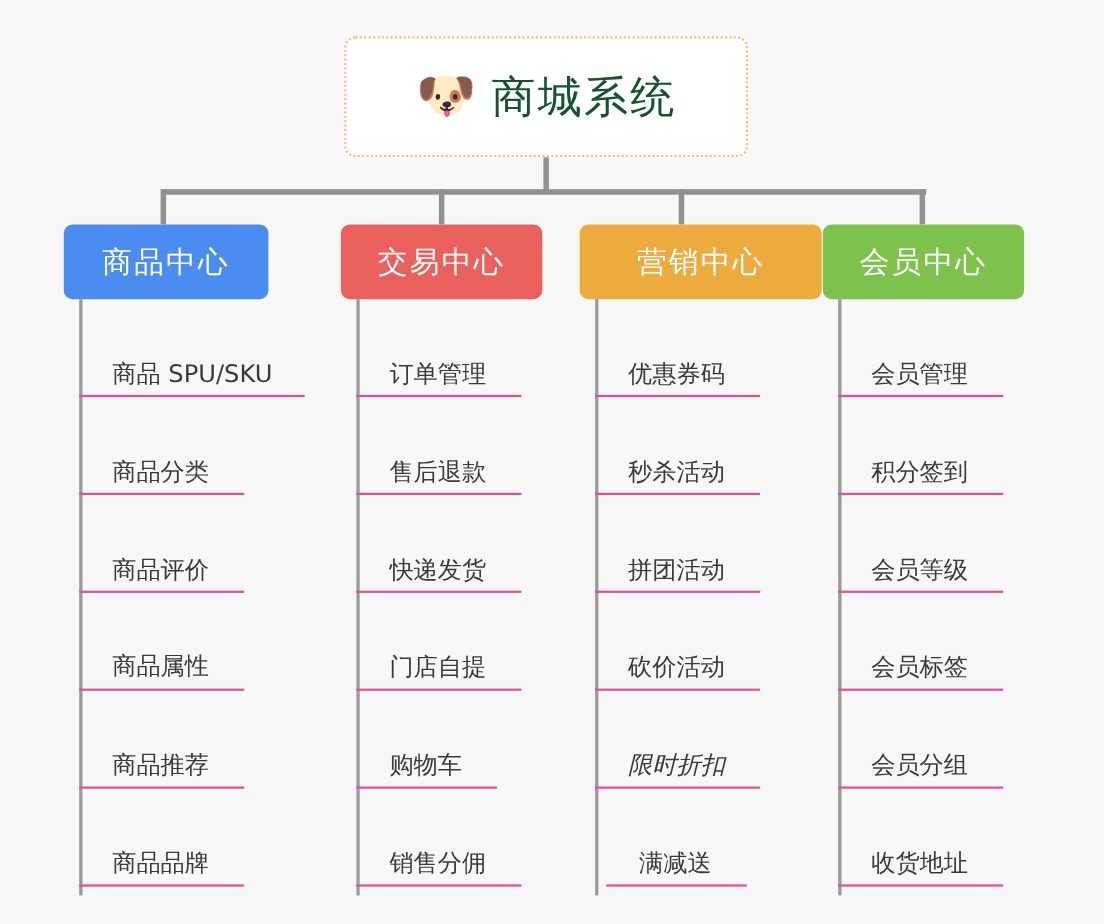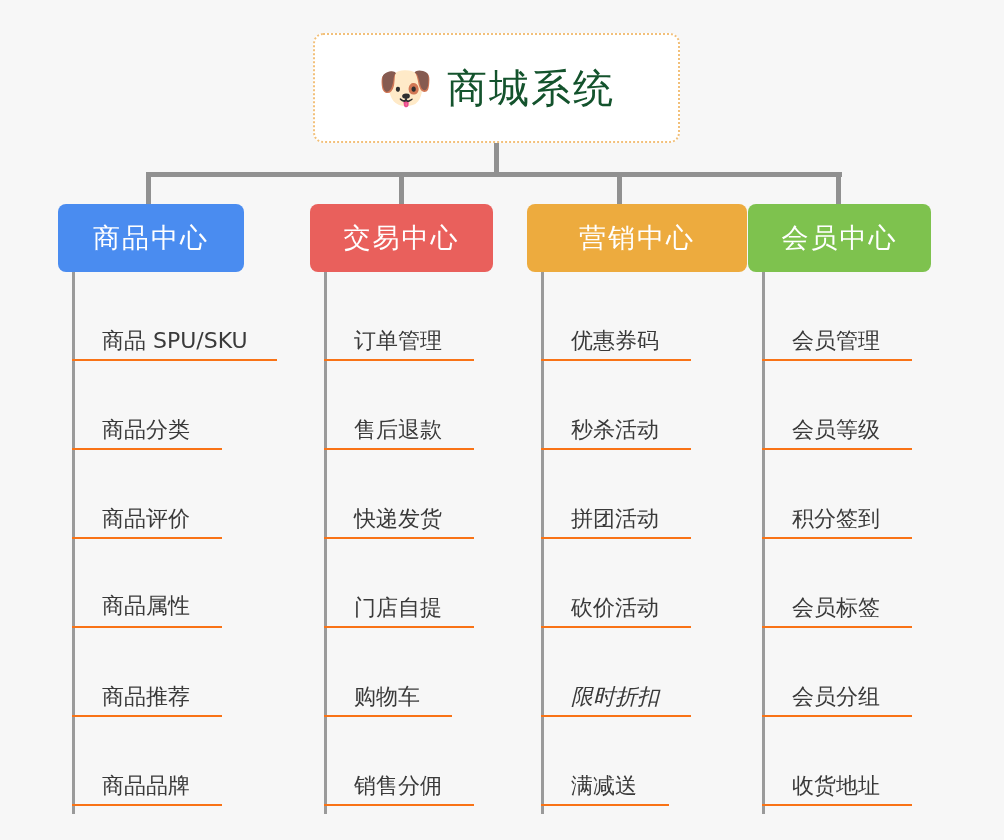--- a/index.html
+++ b/index.html
@@ -81,21 +81,21 @@
     height:89px;
     box-sizing:border-box;
     display:flex;
     align-items:flex-end;
   }
   .item-label{
     font-size:22px;
     color:#3a3a3a;
     white-space:nowrap;
     padding:0 14px 6px 30px;
-    border-bottom:2px solid #f97316;
+    border-bottom:2px solid #ec4899;
     box-sizing:border-box;
     font-family:"DejaVu Sans","Liberation Sans",sans-serif;
     line-height:1.15;
   }
 </style>
 </head>
 <body>
 
 <div id="canvas">
 
@@ -182,40 +182,40 @@
           <div class="item">
             <div class="item-label" style="min-width: 150px;">拼团活动</div>
           </div>
           <div class="item">
             <div class="item-label" style="min-width: 150px;">砍价活动</div>
           </div>
           <div class="item">
             <div class="item-label" style="min-width: 150px; font-style: italic;">限时折扣</div>
           </div>
           <div class="item">
-            <div class="item-label" style="min-width: 128px;">满减送</div>
+            <div class="item-label" style="min-width: 128px; margin-left: 10px;">满减送</div>
           </div>
         </div>
       </div>
       <div class="col" style="left: 748px; width: 183px;">
         <div class="col-head" style="background: rgb(126, 194, 78); width: 183px;">
           <span class="col-head-label">会员中心</span>
         </div>
         <div class="col-spine" style="height: 542px;"></div>
         <div class="items">
           <div class="item">
             <div class="item-label" style="min-width: 150px;">会员管理</div>
           </div>
           <div class="item">
+            <div class="item-label" style="min-width: 150px;">积分签到</div>
+          </div>
+          <div class="item">
             <div class="item-label" style="min-width: 150px;">会员等级</div>
           </div>
           <div class="item">
-            <div class="item-label" style="min-width: 150px;">积分签到</div>
-          </div>
-          <div class="item">
             <div class="item-label" style="min-width: 150px;">会员标签</div>
           </div>
           <div class="item">
             <div class="item-label" style="min-width: 150px;">会员分组</div>
           </div>
           <div class="item">
             <div class="item-label" style="min-width: 150px;">收货地址</div>
           </div>
         </div>
       </div>

